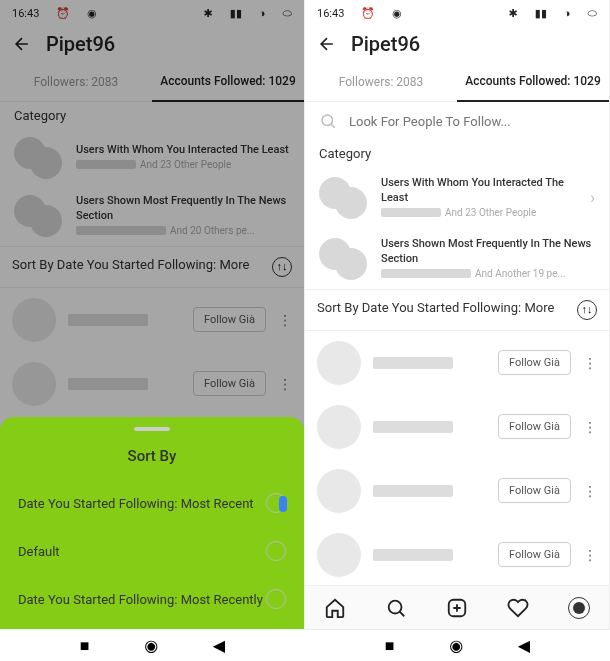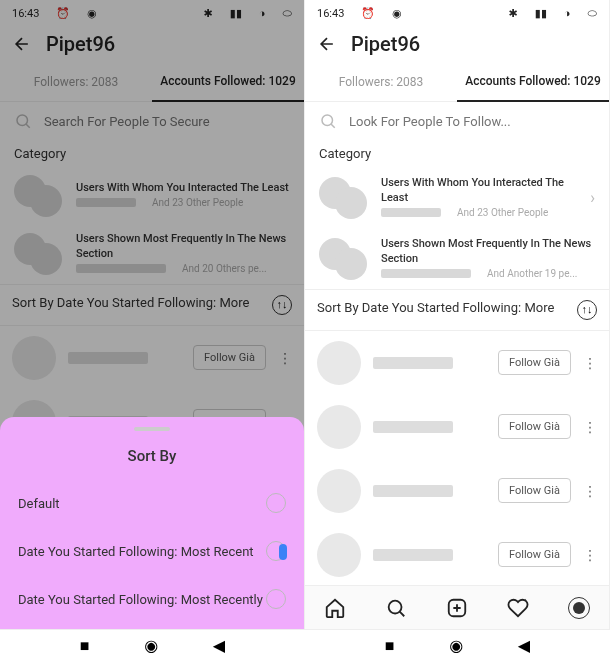--- a/index.html
+++ b/index.html
@@ -18,37 +18,37 @@
 .search-row{display:flex;align-items:center;padding:10px 14px;gap:12px}
 .search-input{flex:1;border:none;outline:none;font-size:13px;color:#bbb}
 .category-label{font-size:13px;color:#333;padding:6px 14px}
 .cat-item{display:flex;align-items:center;padding:8px 14px;gap:10px}
 .cat-avatars{position:relative;width:52px;height:40px}
 .cat-avatars .av{position:absolute;width:32px;height:32px;border-radius:50%;background:#d8d8d8}
 .cat-avatars .av:first-child{left:0;top:0}
 .cat-avatars .av:last-child{left:16px;top:10px}
 .cat-text{flex:1;font-size:11px;color:#333;line-height:1.4}
 .cat-text .line1{font-weight:500}
-.cat-text .line2{color:#aaa;font-size:10px;display:flex;align-items:center;gap:16px}
+.cat-text .line2{color:#aaa;font-size:10px;display:flex;align-items:center;gap:4px}
 .bar{display:inline-block;background:#d8d8d8;height:9px;width:60px;border-radius:2px}
 .chev{color:#bbb;font-size:16px}
 .sort-row{display:flex;align-items:flex-start;justify-content:space-between;padding:10px 12px;border-top:1px solid #eee;border-bottom:1px solid #eee}
 .sort-text{font-size:13px;color:#333}
 .sort-icon{width:20px;height:20px;border:1.5px solid #333;border-radius:50%;display:flex;align-items:center;justify-content:center;font-size:11px}
 .follow-row{display:flex;align-items:center;padding:10px 12px;gap:12px}
 .avatar{width:44px;height:44px;border-radius:50%;background:#e8e8e8}
 .name-bar{background:#ddd;height:12px;width:80px;border-radius:2px}
 .spacer{flex:1}
 .follow-btn{border:1px solid #ccc;border-radius:4px;padding:5px 10px;font-size:11px;color:#555;background:#fff}
 .more-dots{width:14px;text-align:center;color:#666;font-size:14px;line-height:1}
 .bottom-nav{position:absolute;bottom:0;left:0;right:0;height:44px;border-top:1px solid #eee;background:#fafafa;display:flex;align-items:center;justify-content:space-around}
 .nav-icon{width:24px;height:24px;display:flex;align-items:center;justify-content:center}
 .profile-circle{width:22px;height:22px;border:1.5px solid #333;border-radius:50%;display:flex;align-items:center;justify-content:center}
 .profile-circle::after{content:"";width:12px;height:12px;background:#333;border-radius:50%}
-.sheet{position:absolute;left:0;right:0;bottom:0;background:#f0abfc;border-radius:14px 14px 0 0;z-index:10;padding:10px 0 6px}
+.sheet{position:absolute;left:0;right:0;bottom:0;background:#84cc16;border-radius:14px 14px 0 0;z-index:10;padding:10px 0 6px}
 .sheet-handle{width:36px;height:4px;background:#ccc;border-radius:2px;margin:0 auto 10px}
 .sheet-title{text-align:center;font-size:15px;color:#333;padding:6px 0 14px;font-weight:500}
 .sheet-item{display:flex;align-items:center;justify-content:space-between;padding:14px 18px;font-size:13px;color:#333}
 .radio{width:20px;height:20px;border:1.5px solid #bbb;border-radius:50%}
 .radio.selected{position:relative}
 .radio.selected::after{content:"";position:absolute;right:-2px;top:2px;width:8px;height:16px;border-radius:4px;background:#3b82f6}
 .sys-nav{height:32px;display:flex;align-items:center;justify-content:space-around;background:#fff;border-top:1px solid #eee}
 .sys-nav>div{width:200px;display:flex;justify-content:space-around;align-items:center}
 svg{display:block}
 </style>
@@ -76,27 +76,20 @@
       <svg width="20" height="20" viewBox="0 0 24 24" fill="none" stroke="#222" stroke-width="2">
             <path d="M19 12H5M12 19l-7-7 7-7"></path>
           </svg>
     </div>
     <div class="username">Pipet96</div>
   </div>
   <div class="tabs">
     <div class="tab">Followers: 2083</div>
     <div class="tab active">Accounts Followed: 1029</div>
   </div>
-  <div class="search-row">
-    <svg width="18" height="18" viewBox="0 0 24 24" fill="none" stroke="#bbb" stroke-width="2">
-          <circle cx="11" cy="11" r="7"></circle>
-          <path d="M21 21l-5-5"></path>
-        </svg>
-    <input class="search-input" placeholder="Search For People To Secure" style="">
-  </div>
   <div class="category-label">Category</div>
   <div class="cat-item">
     <div class="cat-avatars">
           <div class="av"></div>
           <div class="av"></div>
         </div>
     <div class="cat-text">
       <div class="line1">Users With Whom You Interacted The Least</div>
       <div class="line2">
             <span class="bar"></span>
@@ -133,26 +126,26 @@
     <div class="name-bar"></div>
     <div class="spacer"></div>
     <button class="follow-btn">Follow Già</button>
     <div class="more-dots">⋮</div>
   </div>
 
   <div class="sheet">
     <div class="sheet-handle"></div>
     <div class="sheet-title">Sort By</div>
     <div class="sheet-item">
+      <span>Date You Started Following: Most Recent</span>
+      <div class="radio selected"></div>
+    </div>
+    <div class="sheet-item">
       <span>Default</span>
       <div class="radio"></div>
-    </div>
-    <div class="sheet-item">
-      <span>Date You Started Following: Most Recent</span>
-      <div class="radio selected"></div>
     </div>
     <div class="sheet-item">
       <span>Date You Started Following: Most Recently</span>
       <div class="radio"></div>
     </div>
   </div>
 </div>
 
 <div class="screen">
   <div class="status-bar">

